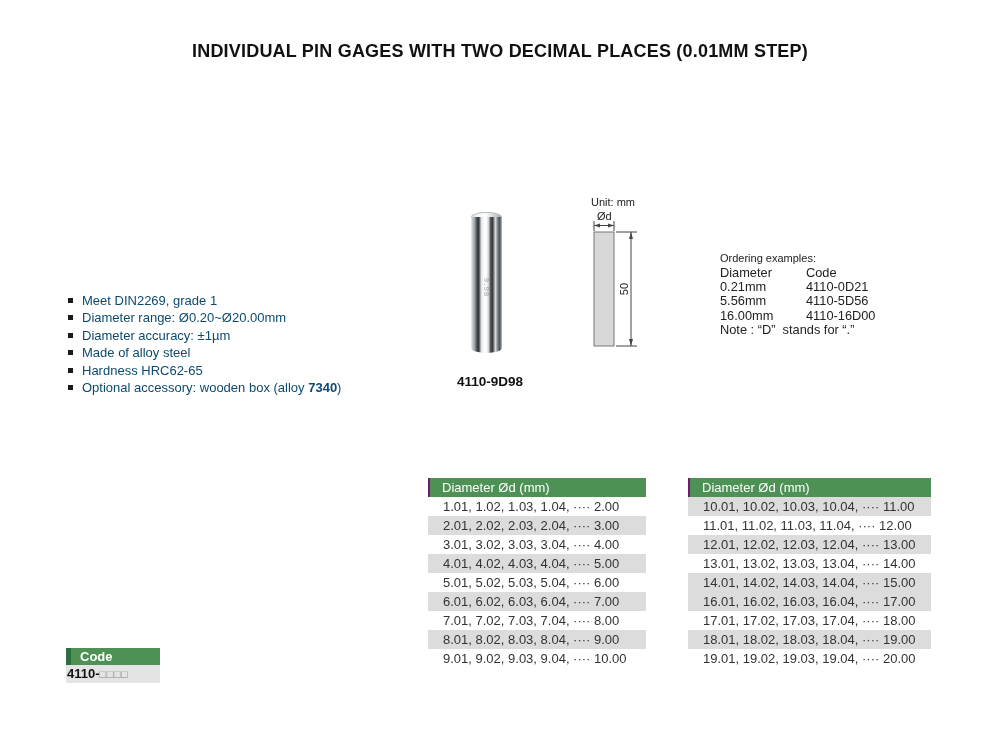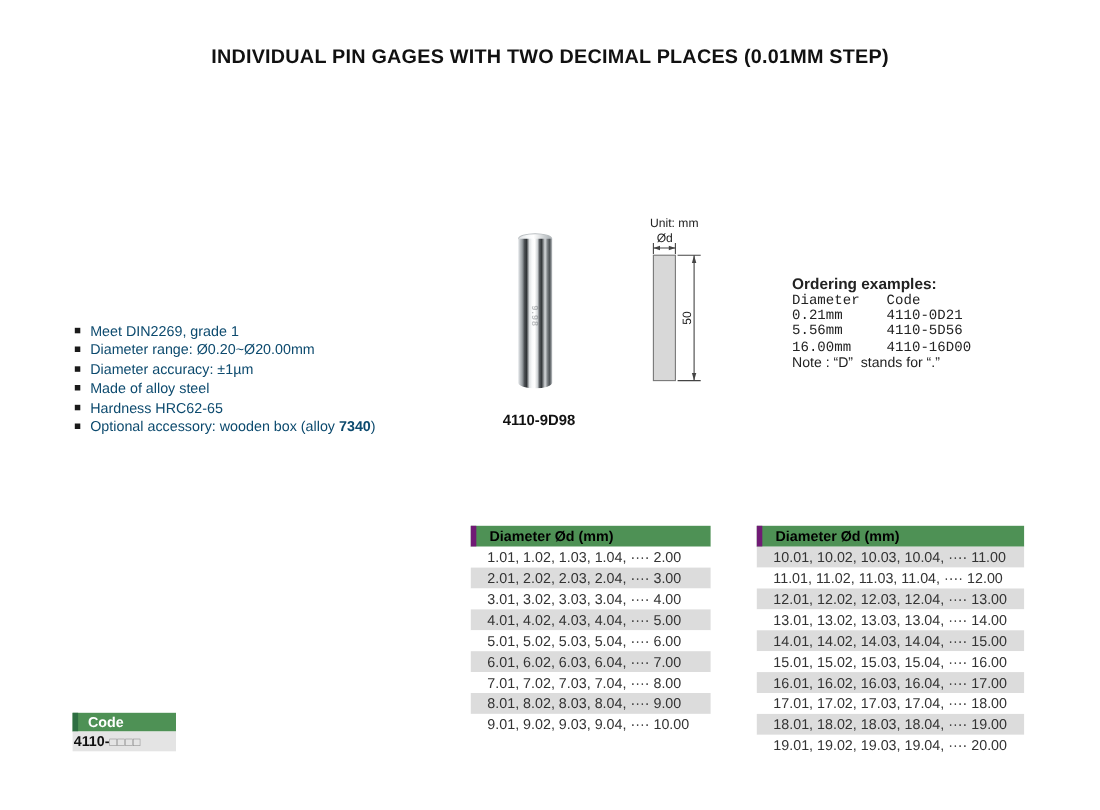--- a/index.html
+++ b/index.html
@@ -42,31 +42,31 @@
   }
   .pin-label {
     position:absolute; left:402px; top:374px; width:121px; text-align:right;
     font-size:13.5px; font-weight:bold; color:#111;
   }
   
   .diagram { position:absolute; left:577px; top:190px; }
   .diagram text { font-family:"Liberation Sans","DejaVu Sans",sans-serif; fill:#222; }
   
   .ordering { position:absolute; left:720px; top:251px; font-size:12.8px; color:#222; }
-  .ordering-title { font-weight:bold; font-size:14px; line-height:15px; }
-  .ordering-row { display:flex; line-height:14.2px;font-family:Liberation Mono, monospace; }
+  .ordering-title { font-weight:normal; font-size:11px; line-height:15px; }
+  .ordering-row { display:flex; line-height:14.2px; }
   .ord-d { width:86px; }
   .ordering-note { line-height:14.2px; white-space:pre; }
   
   .tbl { position:absolute; top:478px; font-size:13px; color:#333; }
   .tbl-left  { left:428px; width:218px; }
   .tbl-right { left:688px; width:243px; }
   .tbl-header {
-    height:19px; line-height:19px; background:#4e9155; border-left:5px solid #701a75;
-    color:#000000; font-weight:bold; padding-left:12px; white-space:nowrap;
+    height:19px; line-height:19px; background:#4e9155; border-left:2px solid #701a75;
+    color:#ffffff; font-weight:normal; padding-left:12px; white-space:nowrap;
   }
   .tbl-row { height:19px; line-height:19px; padding-left:15px; white-space:nowrap; background:#ffffff; }
   .tbl-row.alt { background:#dcdcdc; }
   
   .code-block { position:absolute; left:66px; top:648px; width:94px; font-size:13px; }
   .code-header {
     height:17px; line-height:17px; background:#4e9155; border-left:5px solid #2e6f42;
     color:#ffffff; font-weight:bold; padding-left:9px;
   }
   .code-value {
@@ -148,21 +148,20 @@
   <div class="tbl-row">9.01, 9.02, 9.03, 9.04, ···· 10.00</div>
 </div>
 
 <div class="tbl tbl-right">
   <div class="tbl-header">Diameter Ød (mm)</div>
   <div class="tbl-row alt">10.01, 10.02, 10.03, 10.04, ···· 11.00</div>
   <div class="tbl-row">11.01, 11.02, 11.03, 11.04, ···· 12.00</div>
   <div class="tbl-row alt">12.01, 12.02, 12.03, 12.04, ···· 13.00</div>
   <div class="tbl-row">13.01, 13.02, 13.03, 13.04, ···· 14.00</div>
   <div class="tbl-row alt">14.01, 14.02, 14.03, 14.04, ···· 15.00</div>
-  <div class="tbl-row">15.01, 15.02, 15.03, 15.04, ···· 16.00</div>
   <div class="tbl-row alt">16.01, 16.02, 16.03, 16.04, ···· 17.00</div>
   <div class="tbl-row">17.01, 17.02, 17.03, 17.04, ···· 18.00</div>
   <div class="tbl-row alt">18.01, 18.02, 18.03, 18.04, ···· 19.00</div>
   <div class="tbl-row">19.01, 19.02, 19.03, 19.04, ···· 20.00</div>
 </div>
 
 <div class="code-block">
   <div class="code-header">Code</div>
   <div class="code-value"><span class="bold">4110-</span><span class="code-boxes">□□□□</span></div>
 </div>

